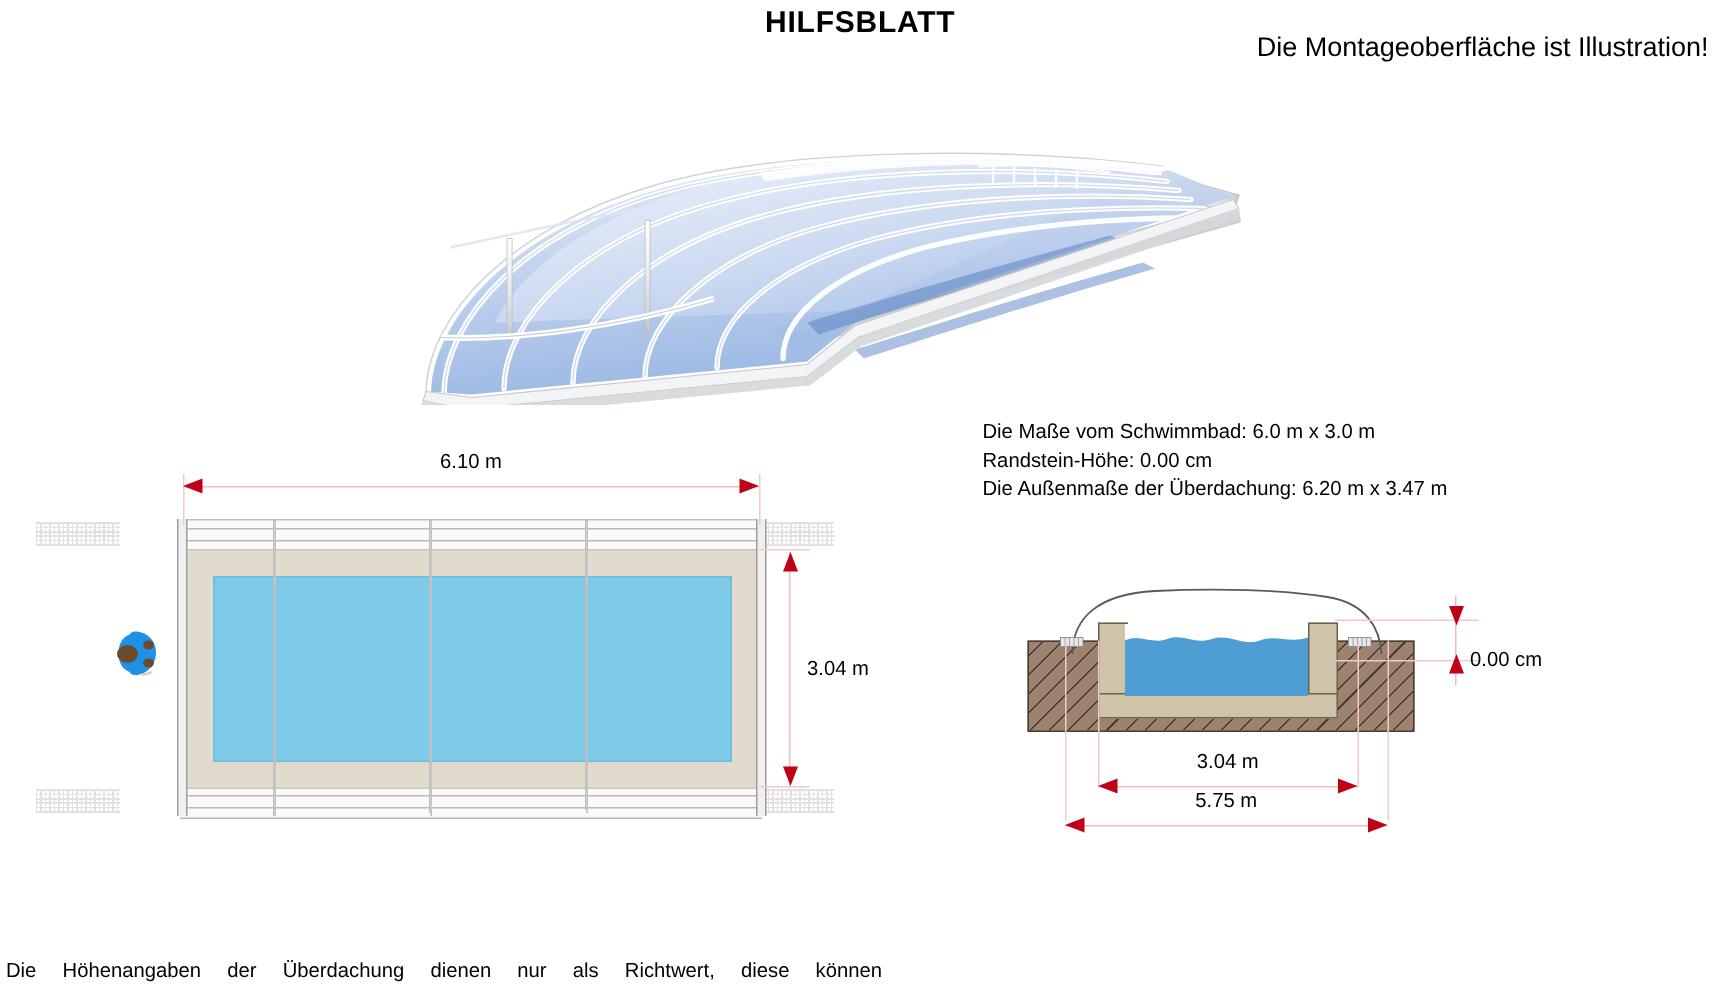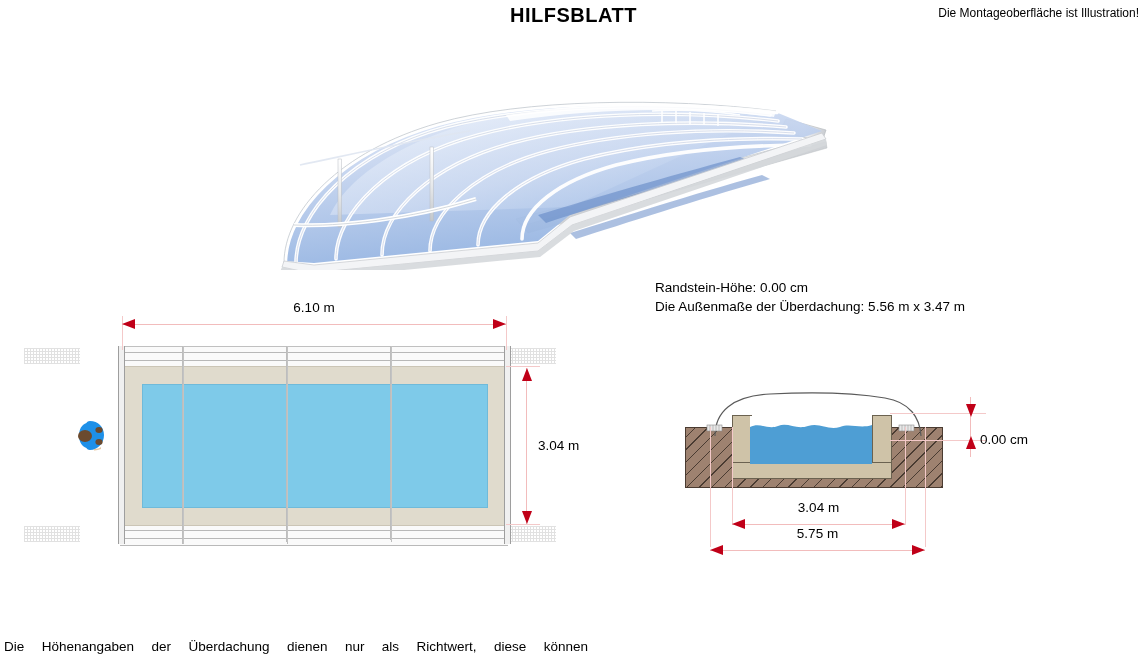--- a/index.html
+++ b/index.html
@@ -9,21 +9,21 @@
     color:#000;
   }
   .abs{position:absolute;}
 
   
   #page-title{
     left:0;top:4px;width:1147px;text-align:center;
     font-size:20px;font-weight:bold;letter-spacing:.5px;
   }
   #illustration-note{
-    right:8px;top:6px;font-size:12px;white-space:nowrap;
+    right:8px;top:21px;font-size:18px;white-space:nowrap;
   }
 
   
   #spec-block{left:655px;top:278px;font-size:13.5px;line-height:19px;}
   #spec-block div{white-space:nowrap;}
 
   
   #disclaimer{
     left:4px;top:624px;width:584px;font-size:13.5px;line-height:19px;
     text-align:justify;
@@ -175,22 +175,23 @@
         <path d="M382,16 C410,14 444,16 470,20" fill="none"></path>
       </g>
 
       <path d="M14,166 L44,170 L268,148 L300,122 L552,38 L556,44 L302,130 L268,156 L40,178 L12,172 Z" fill="#f3f4f6" stroke="#c6c9cd" stroke-width="0.7"></path>
       <path d="M12,172 L40,178 L268,156 L302,130 L556,44 L557,50 L304,136 L270,162 L40,184 L10,177 Z" fill="#d5d8dc" opacity="0.9"></path>
     </g>
   </svg>
 </div>
 
 <div class="abs" id="spec-block">
+  <div>Die Maße vom Schwimmbad: 6.0 m x 3.0 m</div>
   <div>Randstein-Höhe: 0.00 cm</div>
-  <div>Die Außenmaße der Überdachung: 5.56 m x 3.47 m</div>
+  <div>Die Außenmaße der Überdachung: 6.20 m x 3.47 m</div>
 </div>
 
 <div class="abs" id="plan-view">
 
   <div class="rail-hatch" style="left:-52px;top:8px;width:56px;height:16px;"></div>
   <div class="rail-hatch" style="left:424px;top:8px;width:56px;height:16px;"></div>
 
   <div class="rail-hatch" style="left:-52px;top:186px;width:56px;height:16px;"></div>
   <div class="rail-hatch" style="left:424px;top:186px;width:56px;height:16px;"></div>
 

